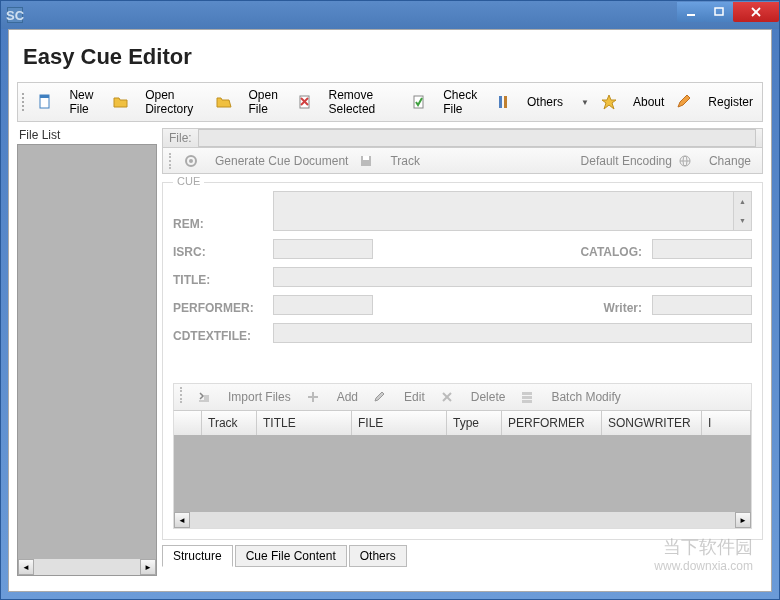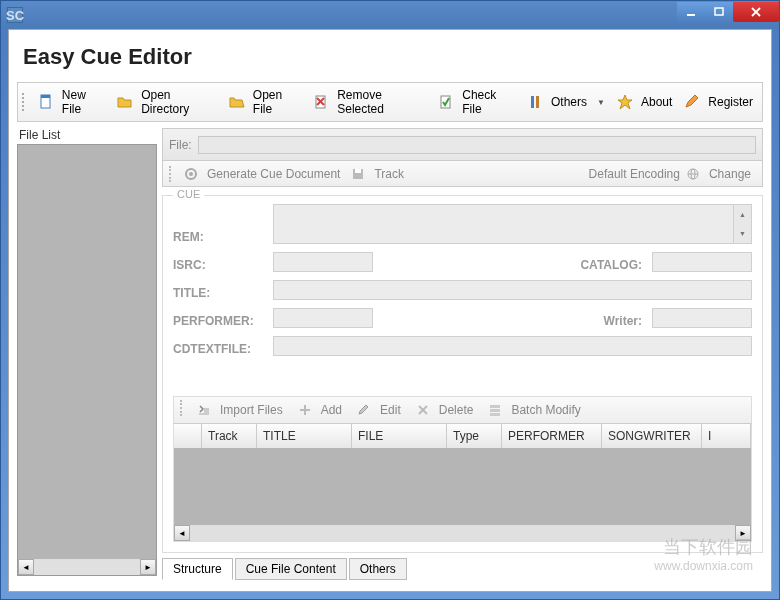--- a/index.html
+++ b/index.html
@@ -19,40 +19,40 @@
 
 
 .client { position: absolute; top: 28px; left: 7px; right: 7px; bottom: 7px; background: #fff; border: 1px solid #aaa; }
 
 
 .app-header { padding: 14px 14px 10px 14px; font-size: 22px; font-weight: bold; color: #222; }
 
 
 .main-toolbar { border: 1px solid #ccc; margin: 2px 8px 6px 8px; padding: 3px 4px; background: linear-gradient(to bottom, #fdfdfd, #f0f0f0); display: flex; align-items: center; gap: 2px; font-size: 12px; }
 .main-toolbar-grip { width: 5px; height: 18px; border-left: 2px dotted #aaa; margin-right: 4px; }
-.tb-item { display: flex; align-items: center; gap: 8px; padding: 2px 5px; cursor: pointer; }
+.tb-item { display: flex; align-items: center; gap: 16px; padding: 2px 5px; cursor: pointer; }
 .tb-icon { width: 16px; height: 16px; display: inline-flex; align-items: center; justify-content: center; }
 .drop-arrow { font-size: 8px; color: #555; margin-left: 2px; }
 
 
 .content-row { display: flex; padding: 0 8px; gap: 5px; }
 
 
 .filelist-panel { width: 140px; }
 .filelist-label { font-size: 12px; padding: 0 0 2px 2px; color: #333; }
 .filelist-box { height: 432px; background: #b5b5b5; border: 1px solid #999; position: relative; }
 .filelist-scrollbar { position: absolute; bottom: 0; left: 0; right: 0; height: 16px; background: #e8e8e8; display: flex; }
 .sc-btn { width: 16px; height: 16px; background: linear-gradient(to bottom, #f8f8f8, #d8d8d8); border: 1px solid #aaa; font-size: 8px; display: flex; align-items: center; justify-content: center; }
 .sc-track { flex: 1; background: #e0e0e0; }
 
 
 .right-panel { flex: 1; display: flex; flex-direction: column; }
 
 
-.file-row { height: 33px; background: linear-gradient(to bottom, #f2f2f2, #e6e6e6); border: 1px solid #ccc; display: flex; align-items: center; padding: 0 6px; font-size: 12px; color: #888; gap: 6px; }
+.file-row { height: 20px; background: linear-gradient(to bottom, #f2f2f2, #e6e6e6); border: 1px solid #ccc; display: flex; align-items: center; padding: 0 6px; font-size: 12px; color: #888; gap: 6px; }
 .file-row .fld { flex: 1; background: #e8e8e8; border: 1px solid #c8c8c8; height: 18px; }
 
 
 .sec-toolbar { height: 26px; border: 1px solid #ccc; border-top: none; background: linear-gradient(to bottom, #fafafa, #eee); display: flex; align-items: center; font-size: 12px; color: #888; padding: 0 6px; }
 .sec-toolbar .grip { width: 5px; height: 16px; border-left: 2px dotted #bbb; margin-right: 4px; }
 .sec-toolbar .tb-item { color: #888; }
 .sec-toolbar .spacer { flex: 1; }
 
 
 .cue-box { border: 1px solid #ddd; margin-top: 8px; padding: 8px 10px 10px 10px; position: relative; }

